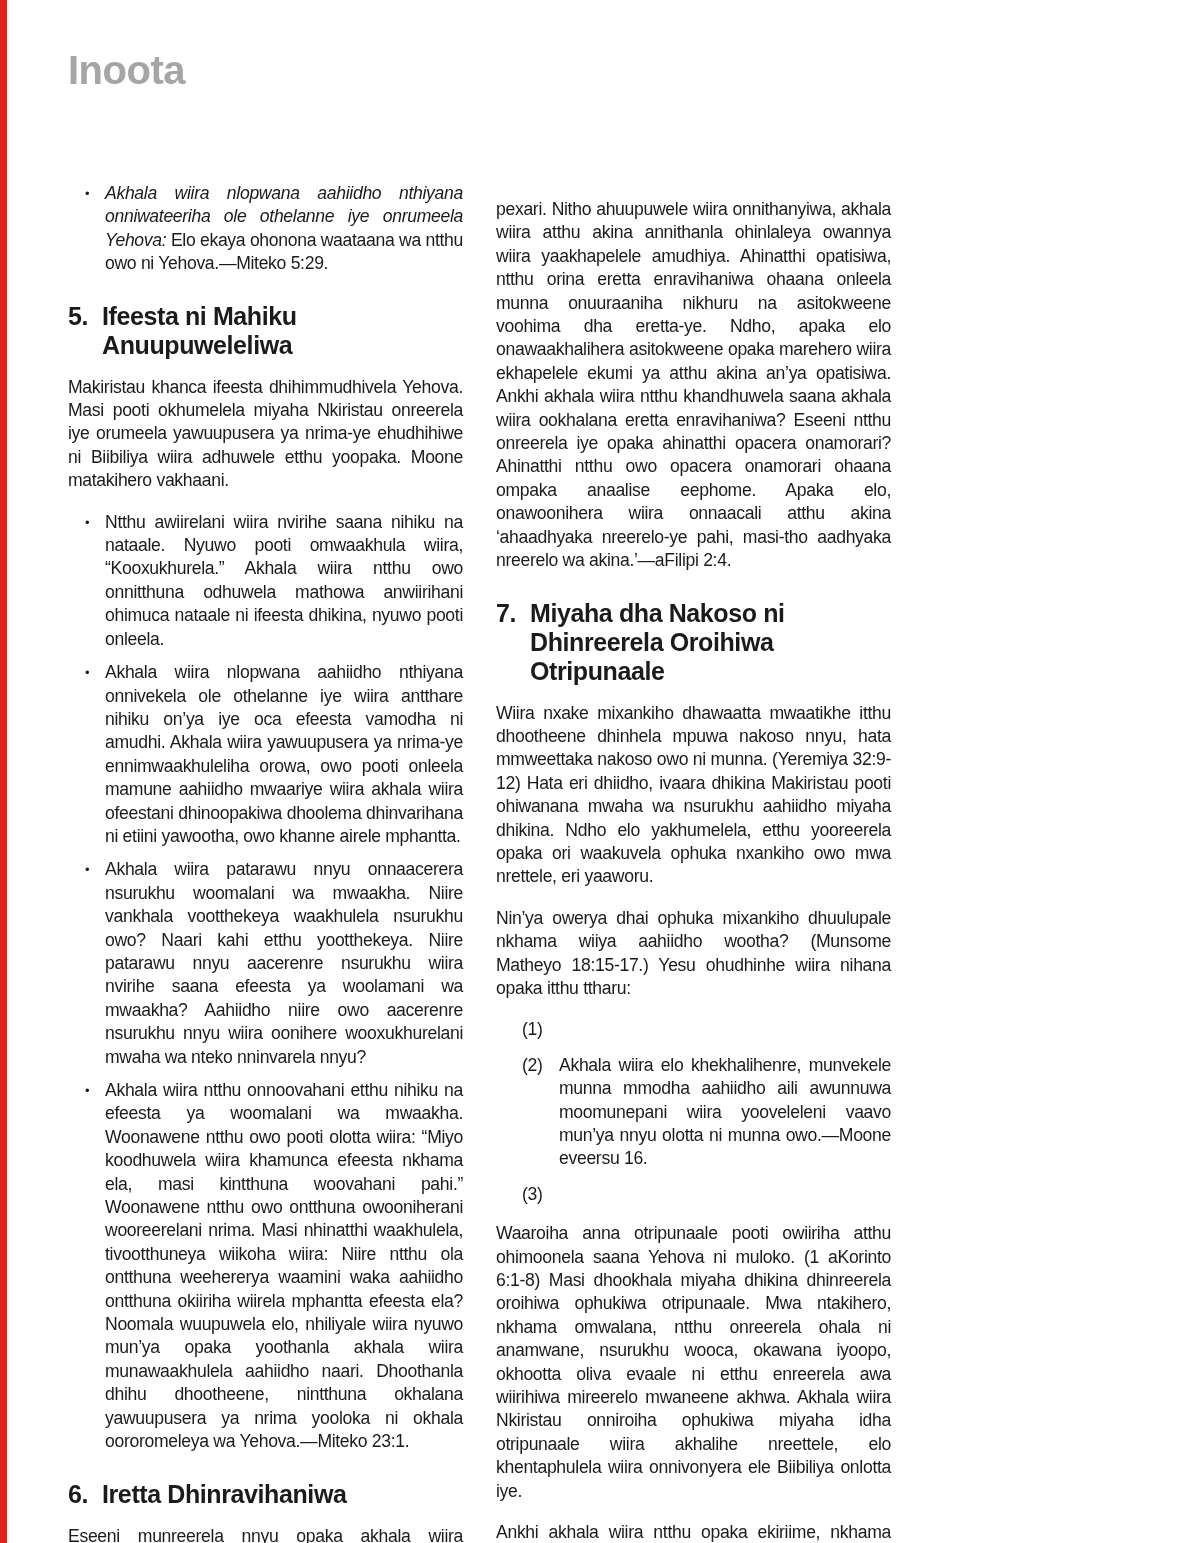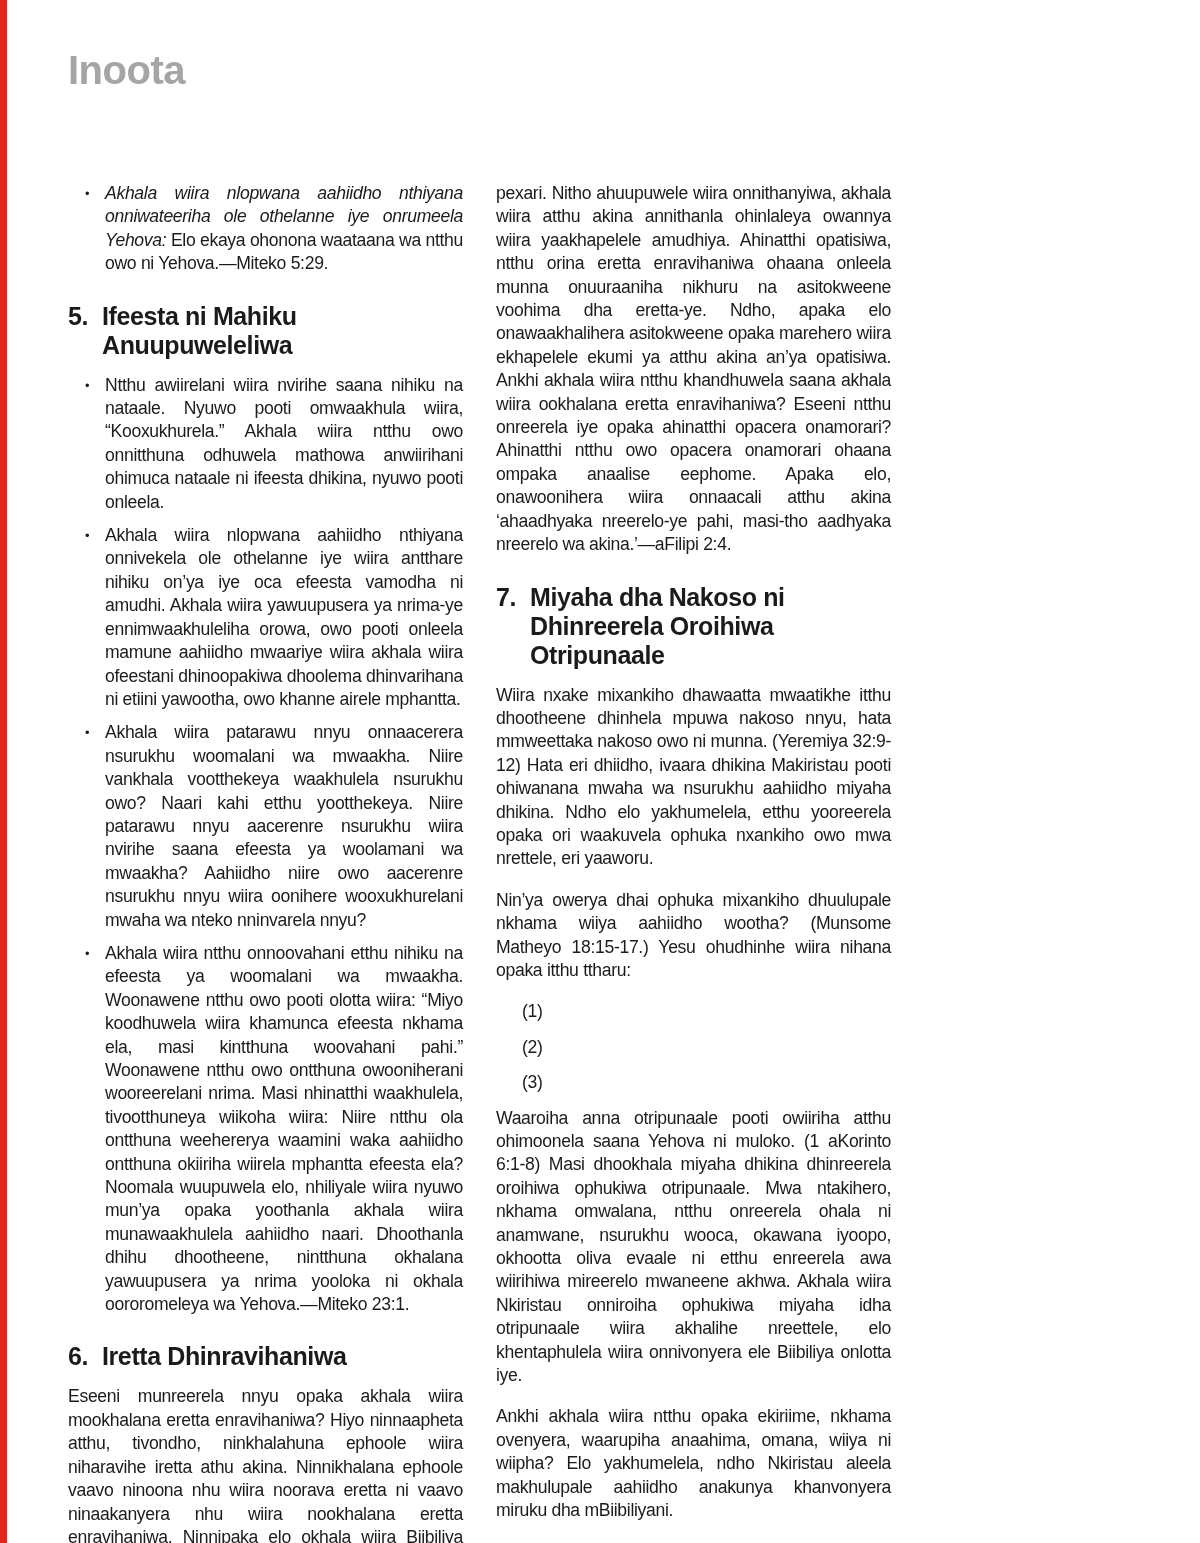--- a/index.html
+++ b/index.html
@@ -31,21 +31,21 @@
     gap: 33px;
     margin: 92px 69px 0 68px;
   }
   .col {
     flex: 1 1 0;
     font-size: 17.6px;
     line-height: 23.4px;
     letter-spacing: -0.32px;
     text-align: justify;
   }
-  .col p { margin: 0 0 18px 0; }
+  .col p { margin: 16px 0 18px 0; }
   .section-heading {
     display: flex;
     margin: 26px 0 14px 0;
     font-size: 25px;
     font-weight: bold;
     line-height: 29px;
     letter-spacing: -0.4px;
     text-align: left;
   }
   .section-heading .num { flex: 0 0 34px; }
@@ -93,20 +93,21 @@
           <span class="lead italic">Akhala wiira nlopwana aahiidho nthiyana onniwateeriha ole othelanne iye onrumeela Yehova: </span>
           <span>Elo ekaya ohonona waataana wa ntthu owo ni Yehova.—Miteko 5:29.</span>
         </span>
       </div>
 
       <h2 class="section-heading">
         <span class="num">5.</span>
         <span class="stitle">Ifeesta ni Mahiku Anuupuweleliwa</span>
       </h2>
 
+      <p>Makiristau khanca ifeesta dhihimmudhivela Yehova. Masi pooti okhumelela miyaha Nkiristau onreerela iye orumeela yawuupusera ya nrima-ye ehudhihiwe ni Biibiliya wiira adhuwele etthu yoopaka. Moone matakihero vakhaani.</p>
 
       <div class="bullet">
         <span class="marker">•</span>
         <span class="btext">
           <span class="lead">Ntthu awiirelani wiira nvirihe saana nihiku na nataale. </span>
           <span>Nyuwo pooti omwaakhula wiira, “Kooxukhurela.” Akhala wiira ntthu owo onnitthuna odhuwela mathowa anwiirihani ohimuca nataale ni ifeesta dhikina, nyuwo pooti onleela.</span>
         </span>
       </div>
 
       <div class="bullet">
@@ -153,20 +154,21 @@
 
       <p>Wiira nxake mixankiho dhawaatta mwaatikhe itthu dhootheene dhinhela mpuwa nakoso nnyu, hata mmweettaka nakoso owo ni munna. (Yeremiya 32:9-12) Hata eri dhiidho, ivaara dhikina Makiristau pooti ohiwanana mwaha wa nsurukhu aahiidho miyaha dhikina. Ndho elo yakhumelela, etthu yooreerela opaka ori waakuvela ophuka nxankiho owo mwa nrettele, eri yaaworu.</p>
       <p>Nin’ya owerya dhai ophuka mixankiho dhuulupale nkhama wiiya aahiidho wootha? (Munsome Matheyo 18:15-17.) Yesu ohudhinhe wiira nihana opaka itthu ttharu:</p>
 
       <div class="numlist">
         <div class="numitem">
           <span class="nmark">(1)</span>
         </div>
         <div class="numitem">
           <span class="nmark">(2)</span>
+          <span class="ntext">Akhala wiira elo khekhalihenre, munvekele munna mmodha aahiidho aili awunnuwa moomunepani wiira yooveleleni vaavo mun’ya nnyu olotta ni munna owo.—Moone eveersu 16.</span>
         </div>
         <div class="numitem">
           <span class="nmark">(3)</span>
         </div>
       </div>
 
       <p>Waaroiha anna otripunaale pooti owiiriha atthu ohimoonela saana Yehova ni muloko. (1 aKorinto 6:1-8) Masi dhookhala miyaha dhikina dhinreerela oroihiwa ophukiwa otripunaale. Mwa ntakihero, nkhama omwalana, ntthu onreerela ohala ni anamwane, nsurukhu wooca, okawana iyoopo, okhootta oliva evaale ni etthu enreerela awa wiirihiwa mireerelo mwaneene akhwa. Akhala wiira Nkiristau onniroiha ophukiwa miyaha idha otripunaale wiira akhalihe nreettele, elo khentaphulela wiira onnivonyera ele Biibiliya onlotta iye.</p>
       <p>Ankhi akhala wiira ntthu opaka ekiriime, nkhama ovenyera, waarupiha anaahima, omana, wiiya ni wiipha? Elo yakhumelela, ndho Nkiristau aleela makhulupale aahiidho anakunya khanvonyera miruku dha mBiibiliyani.</p>
 
     </div>

